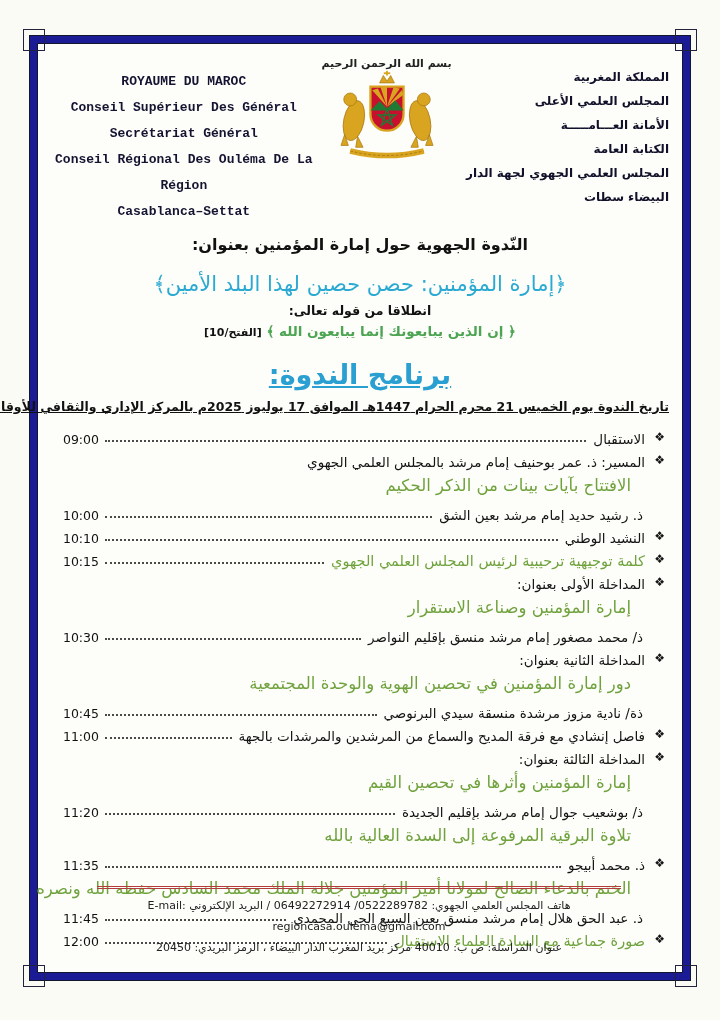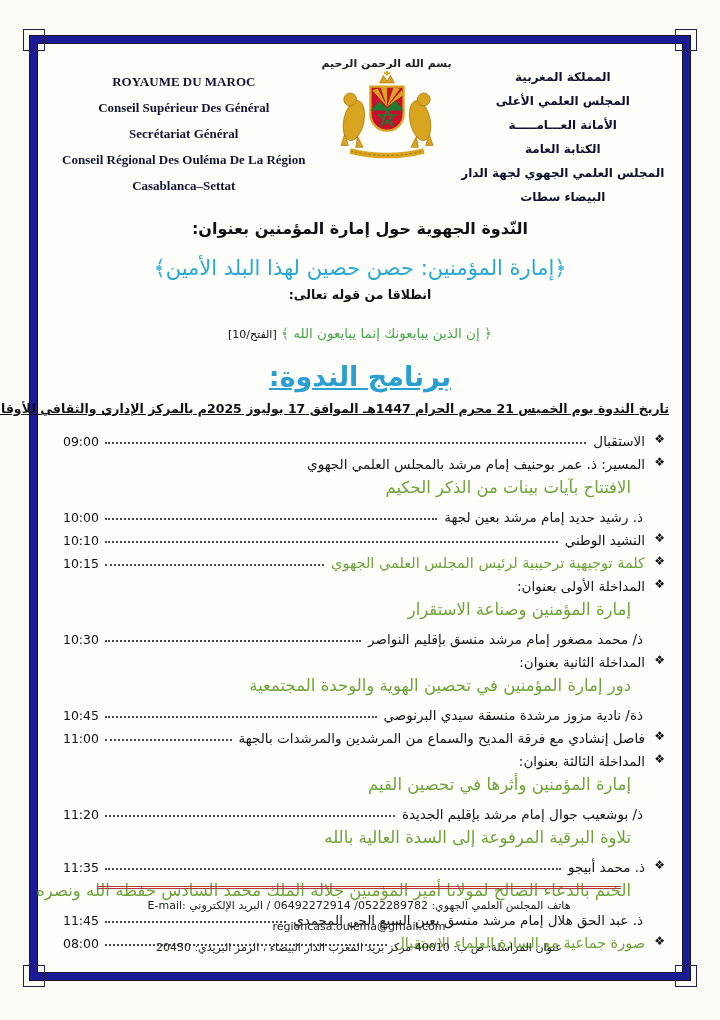--- a/index.html
+++ b/index.html
@@ -19,35 +19,35 @@
   .corner{
     position:absolute;width:20px;height:20px;border:1px solid #22223a;background:transparent;
   }
   .corner.tl{left:-14px;top:-14px;} .corner.tr{right:-14px;top:-14px;}
   .corner.bl{left:-14px;bottom:-14px;} .corner.br{right:-14px;bottom:-14px;}
   .content{position:absolute;inset:6px 14px;}
   
   .header{display:flex;align-items:flex-start;margin-top:6px;}
   .hdr-fr{
     flex:1.25;text-align:center;
-    font-family:Liberation Serif, serif;
+    font-family:Liberation Mono, monospace;
     font-weight:bold;font-size:13px;color:#141432;line-height:2.0;padding-top:14px;
   }
   .emblem-wrap{width:140px;text-align:center;}
   .basmala{font-size:11px;font-weight:bold;color:#222;margin:2px 0 0 0;}
   .hdr-ar{
-    flex:1;text-align:center;direction:rtl;
+    flex:1;text-align:right;direction:rtl;
     font-size:12px;font-weight:bold;color:#10102a;line-height:2.0;padding-top:10px;
   }
   
   .titleblock{text-align:center;direction:rtl;margin-top:10px;}
   .t-intro{font-size:16px;font-weight:bold;color:#111;}
   .t-main{font-size:21px;font-weight:normal;color:#2aa9d2;margin-top:18px;}
   .t-quote-intro{font-size:12.5px;font-weight:bold;color:#111;margin-top:7px;}
-  .t-verse-line{margin-top:23px;font-size:13.5px;font-weight:normal;}
+  .t-verse-line{margin-top:5px;font-size:13.5px;font-weight:bold;}
   .t-verse{color:#4da553;}
   .t-verse-ref{color:#111;font-size:11px;}
   .t-heading{
     font-size:27px;font-weight:bold;color:#2a9fd2;margin-top:20px;
     text-decoration:underline;
   }
   .t-date{
     font-size:12.5px;font-weight:bold;color:#111;margin-top:9px;
     text-decoration:underline;white-space:nowrap;
   }
@@ -158,21 +158,21 @@
       <div class="row">
         <span class="bullet">❖</span>
         <span class="txt">المسير: ذ. عمر بوحنيف إمام مرشد بالمجلس العلمي الجهوي</span>
       </div>
 
       <div class="row sub">
         <span class="txt">الافتتاح بآيات بينات من الذكر الحكيم</span>
       </div>
 
       <div class="row ind">
-        <span class="txt">ذ. رشيد حديد إمام مرشد بعين لجهة</span>
+        <span class="txt">ذ. رشيد حديد إمام مرشد بعين الشق</span>
         <span class="leader"></span>
         <span class="time">10:00</span>
       </div>
 
       <div class="row">
         <span class="bullet">❖</span>
         <span class="txt">النشيد الوطني</span>
         <span class="leader"></span>
         <span class="time">10:10</span>
       </div>
@@ -254,21 +254,21 @@
       <div class="row ind">
         <span class="txt">ذ. عبد الحق هلال إمام مرشد منسق بعين السبع الحي المحمدي</span>
         <span class="leader"></span>
         <span class="time">11:45</span>
       </div>
 
       <div class="row greenline">
         <span class="bullet">❖</span>
         <span class="txt">صورة جماعية مع السادة العلماء الاستقبال</span>
         <span class="leader"></span>
-        <span class="time">08:00</span>
+        <span class="time">12:00</span>
       </div>
 
     </div>
 
     <div class="footer">
       <div class="redline"></div>
       <div class="f-line">هاتف المجلس العلمي الجهوي: 0522289782/ 06492272914 / البريد الإلكتروني E-mail: regioncasa.oulema@gmail.com</div>
       <div class="f-line">عنوان المراسلة: ص ب: 40010 مركز بريد المغرب الدار البيضاء ، الرمز البريدي: 20450</div>
     </div>
 

